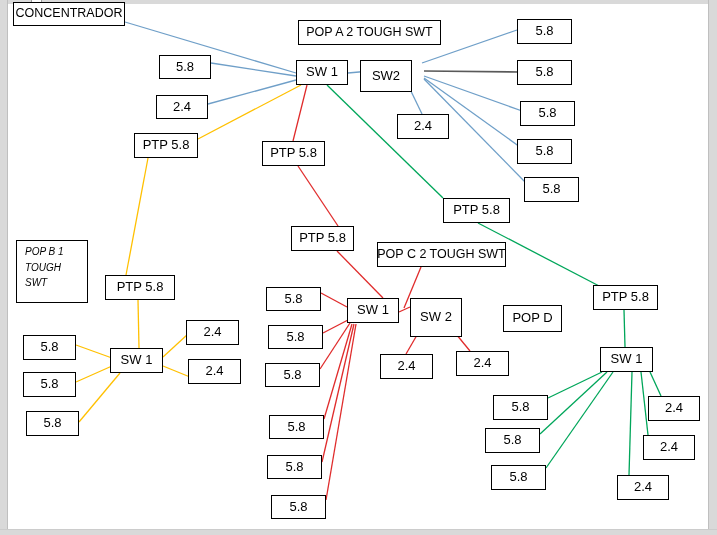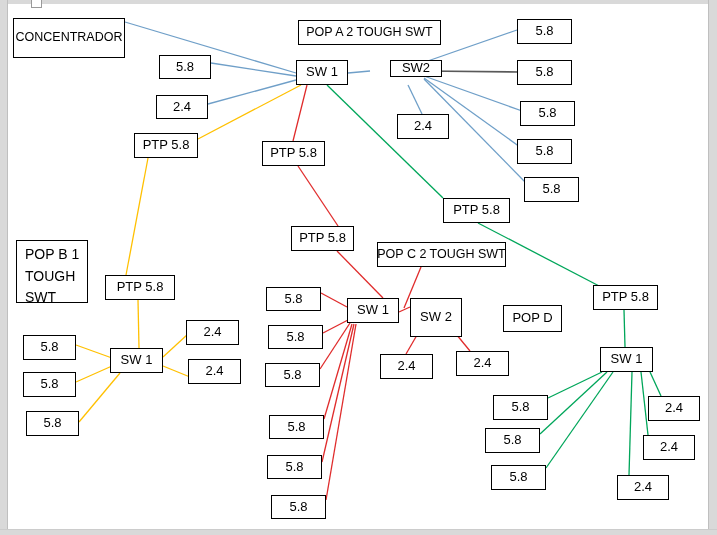--- a/index.html
+++ b/index.html
@@ -70,21 +70,22 @@
     line-height: 1.25;
     white-space: pre;
     text-align: center;
   }
   .node.multiline {
     display: block;
     text-align: left;
     padding: 3px 6px 4px 8px;
     white-space: pre-line;
     line-height: 1.55;
-    font-size: 14px;
+    font-size: 10px;
+    font-style: italic;
   }
   .node.wide {
     font-size: 12.5px;
   }
 </style>
 </head>
 <body>
 
 <div id="canvas">
 
@@ -131,24 +132,24 @@
       <line x1="624" y1="310" x2="625" y2="347" stroke="#00a65a" stroke-width="1.3"></line>
       <line x1="548" y1="398" x2="602" y2="372" stroke="#00a65a" stroke-width="1.3"></line>
       <line x1="540" y1="434" x2="607" y2="372" stroke="#00a65a" stroke-width="1.3"></line>
       <line x1="546" y1="468" x2="613" y2="372" stroke="#00a65a" stroke-width="1.3"></line>
       <line x1="650" y1="372" x2="661" y2="396" stroke="#00a65a" stroke-width="1.3"></line>
       <line x1="641" y1="372" x2="648" y2="435" stroke="#00a65a" stroke-width="1.3"></line>
       <line x1="632" y1="372" x2="629" y2="475" stroke="#00a65a" stroke-width="1.3"></line>
     </svg>
 
   <div id="nodes">
-      <div class="node wide" style="left: 13px; top: 18px; width: 112px; height: 40px;"><span>CONCENTRADOR</span></div>
+      <div class="node wide" style="left: 13px; top: 2px; width: 112px; height: 24px;"><span>CONCENTRADOR</span></div>
       <div class="node wide" style="left: 298px; top: 20px; width: 143px; height: 25px; justify-content: center;"><span>POP A 2 TOUGH SWT</span></div>
       <div class="node" style="left: 296px; top: 60px; width: 52px; height: 25px;"><span>SW 1</span></div>
-      <div class="node" style="left: 390px; top: 60px; width: 52px; height: 17px;"><span>SW2</span></div>
+      <div class="node" style="left: 360px; top: 60px; width: 52px; height: 32px;"><span>SW2</span></div>
       <div class="node" style="left: 159px; top: 55px; width: 52px; height: 24px;"><span>5.8</span></div>
       <div class="node" style="left: 156px; top: 95px; width: 52px; height: 24px;"><span>2.4</span></div>
       <div class="node" style="left: 517px; top: 19px; width: 55px; height: 25px;"><span>5.8</span></div>
       <div class="node" style="left: 517px; top: 60px; width: 55px; height: 25px;"><span>5.8</span></div>
       <div class="node" style="left: 520px; top: 101px; width: 55px; height: 25px;"><span>5.8</span></div>
       <div class="node" style="left: 517px; top: 139px; width: 55px; height: 25px;"><span>5.8</span></div>
       <div class="node" style="left: 524px; top: 177px; width: 55px; height: 25px;"><span>5.8</span></div>
       <div class="node" style="left: 397px; top: 114px; width: 52px; height: 25px;"><span>2.4</span></div>
       <div class="node" style="left: 134px; top: 133px; width: 64px; height: 25px;"><span>PTP 5.8</span></div>
       <div class="node" style="left: 105px; top: 275px; width: 70px; height: 25px;"><span>PTP 5.8</span></div>

